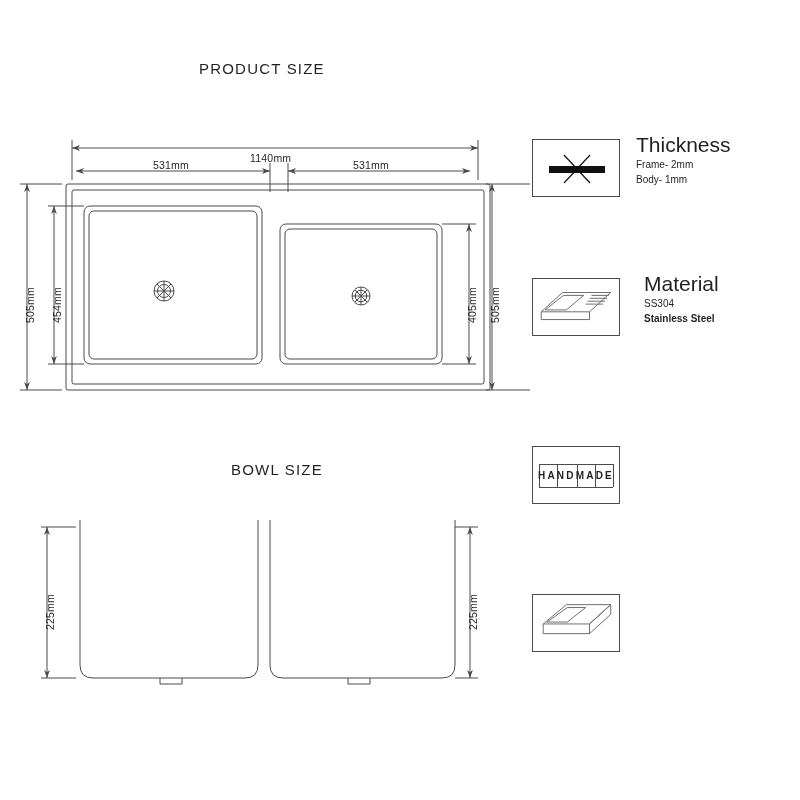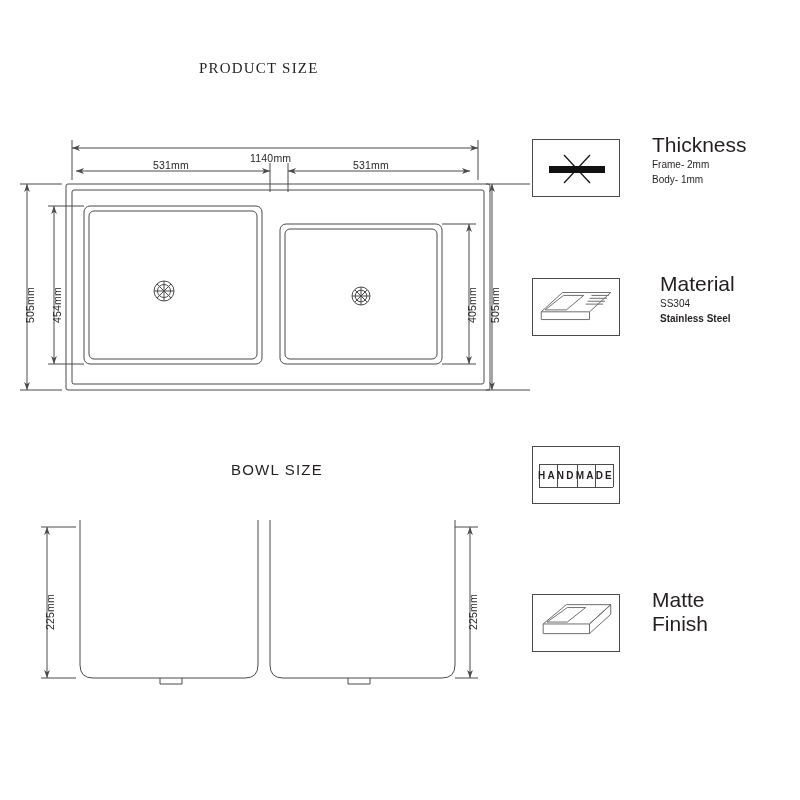--- a/index.html
+++ b/index.html
@@ -53,21 +53,21 @@
     width: 88px;
     height: 58px;
     border: 1px solid #4b4b4b;
     box-sizing: border-box;
     position: relative;
     overflow: hidden;
     background: #fff;
     flex: none;
   }
   .feature-txt {
-    margin-left: 32px;
+    margin-left: 16px;
     margin-top: -6px;
   }
   .feature-title {
     font-size: 21px;
     line-height: 24px;
     color: #231f20;
     font-weight: 400;
     white-space: nowrap;
   }
   .feature-sub {
@@ -193,21 +193,21 @@
       <line x1="47" y1="527" x2="47" y2="678" marker-start="url(#arrE)" marker-end="url(#arrS)"></line>
       <line x1="41" y1="527" x2="76" y2="527"></line>
       <line x1="41" y1="678" x2="76" y2="678"></line>
 
       <line x1="470" y1="527" x2="470" y2="678" marker-start="url(#arrE)" marker-end="url(#arrS)"></line>
       <line x1="455" y1="527" x2="478" y2="527"></line>
       <line x1="455" y1="678" x2="478" y2="678"></line>
     </g>
   </svg>
 
-  <div class="abs section-title" style="left:199px; top:60px;font-family:Liberation Serif, serif;">PRODUCT SIZE</div>
+  <div class="abs section-title" style="left:199px; top:60px;">PRODUCT SIZE</div>
   <div class="abs section-title" style="left:231px; top:461px;">BOWL SIZE</div>
 
   <div class="abs dim-text" style="left:250px; top:152px;">1140mm</div>
 
   <div class="abs dim-text" style="left:153px; top:159px;">531mm</div>
 
   <div class="abs dim-text" style="left:353px; top:159px;">531mm</div>
 
   <div class="abs dim-text vert" style="left:24px; top:323px;">505mm</div>
 
@@ -273,19 +273,15 @@
     <div class="feature-thumb">
       <svg viewBox="0 0 88 58" width="86" height="56">
         <g stroke="#6a6a6a" fill="none" stroke-width="1">
           <path d="M10,30 L34,10 L80,10 L58,30 Z"></path>
           <path d="M10,30 L10,40 L58,40 L58,30"></path>
           <path d="M58,30 L80,10 L80,20 L58,40"></path>
           <path d="M14,28 L35,13 L54,13 L35,28 Z"></path>
         </g>
       </svg>
     </div>
-    <div class="feature-txt">
-      <div class="feature-title">Matte</div>
-      <div class="feature-title">Finish</div>
-    </div>
   </div>
 
 </div>
 
 </body></html>

